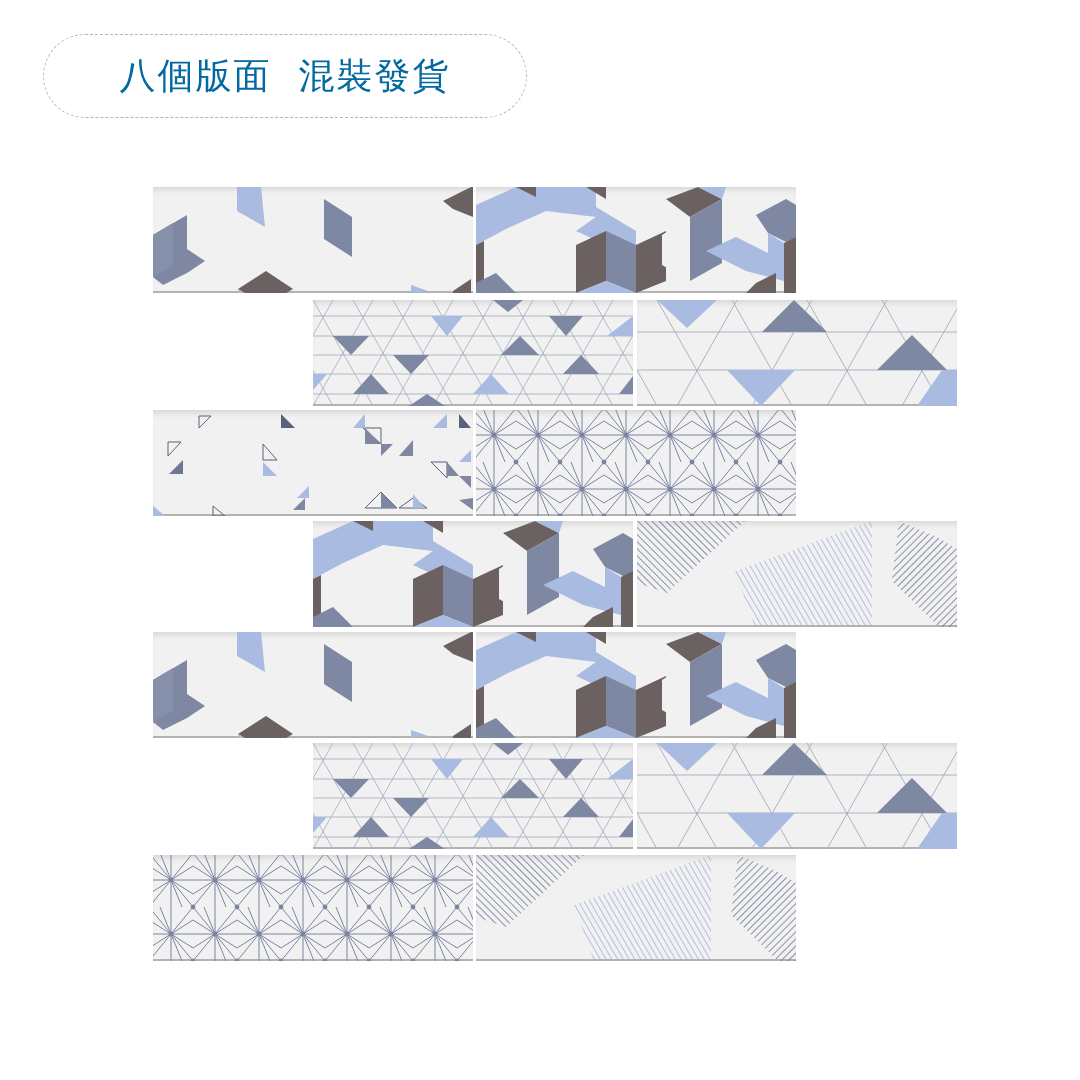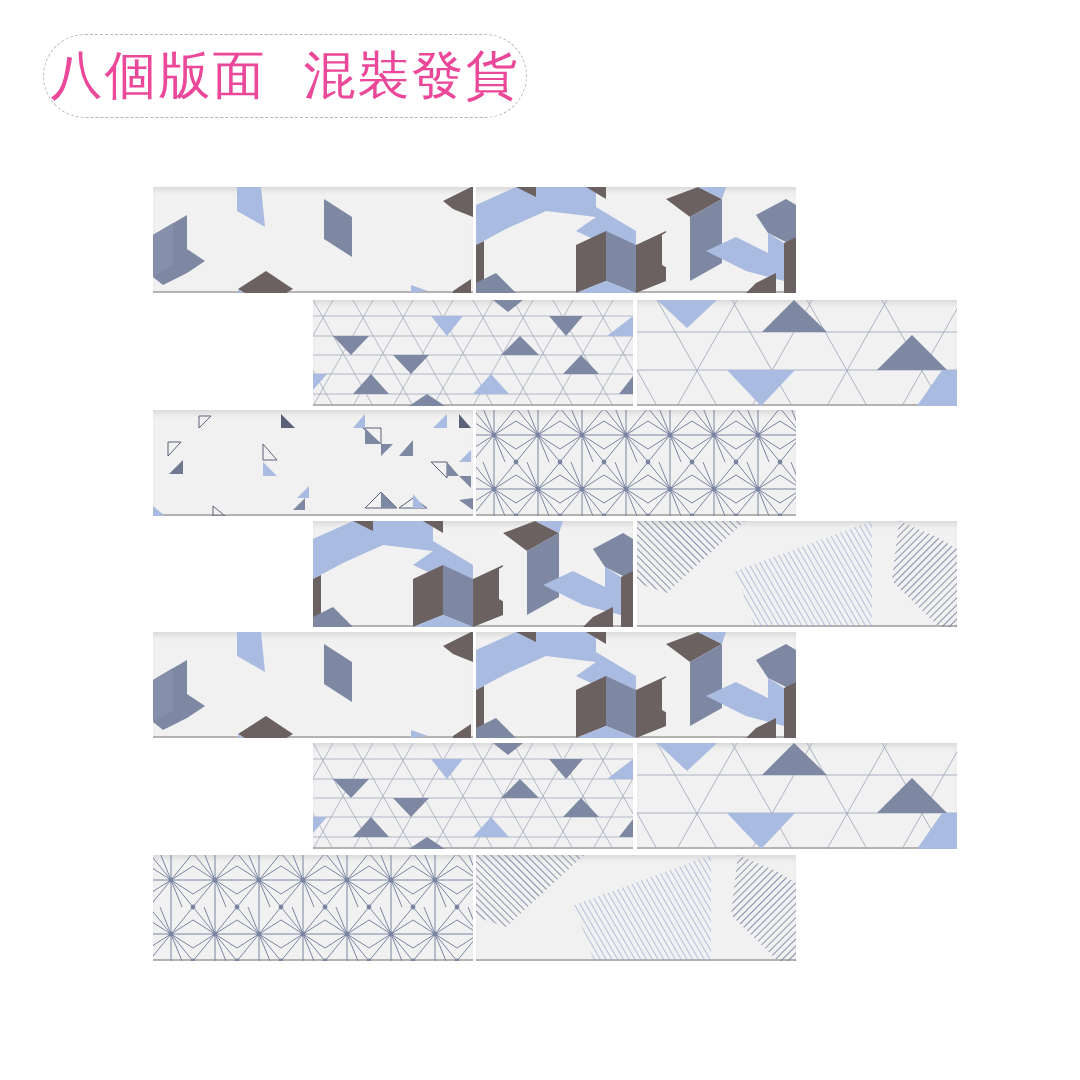--- a/index.html
+++ b/index.html
@@ -1,18 +1,18 @@
 <!DOCTYPE html>
 <html><head>
   <meta charset="utf-8">
   <style>
     html,body{margin:0;padding:0;background:#ffffff;}
     body{width:1080px;height:1080px;position:relative;overflow:hidden;font-family:"DejaVu Sans","Liberation Sans",sans-serif;}
     .badge{position:absolute;left:43px;top:34px;width:484px;height:84px;border:1.5px dashed #b5b5b5;border-radius:42px;box-sizing:border-box;display:flex;align-items:center;justify-content:center;}
-    .badge span{font-size:52px;color:#ec4899;letter-spacing:2px;white-space:pre;}
+    .badge span{font-size:36px;color:#0369a1;letter-spacing:2px;white-space:pre;}
     .wall{position:absolute;left:0;top:0;width:1080px;height:1080px;}
     .tile{position:absolute;width:320px;height:106px;overflow:hidden;background:#f1f1f2;box-shadow:inset 0 -2px 0 rgba(70,60,60,0.35), inset 0 6px 6px -4px rgba(120,120,120,0.25);}
     .tile svg{position:absolute;left:0;top:0;width:320px;height:106px;display:block;}
   </style>
 </head>
 <body>
 
 <div class="badge">
   <span>八個版面  混裝發貨</span>
 </div>

